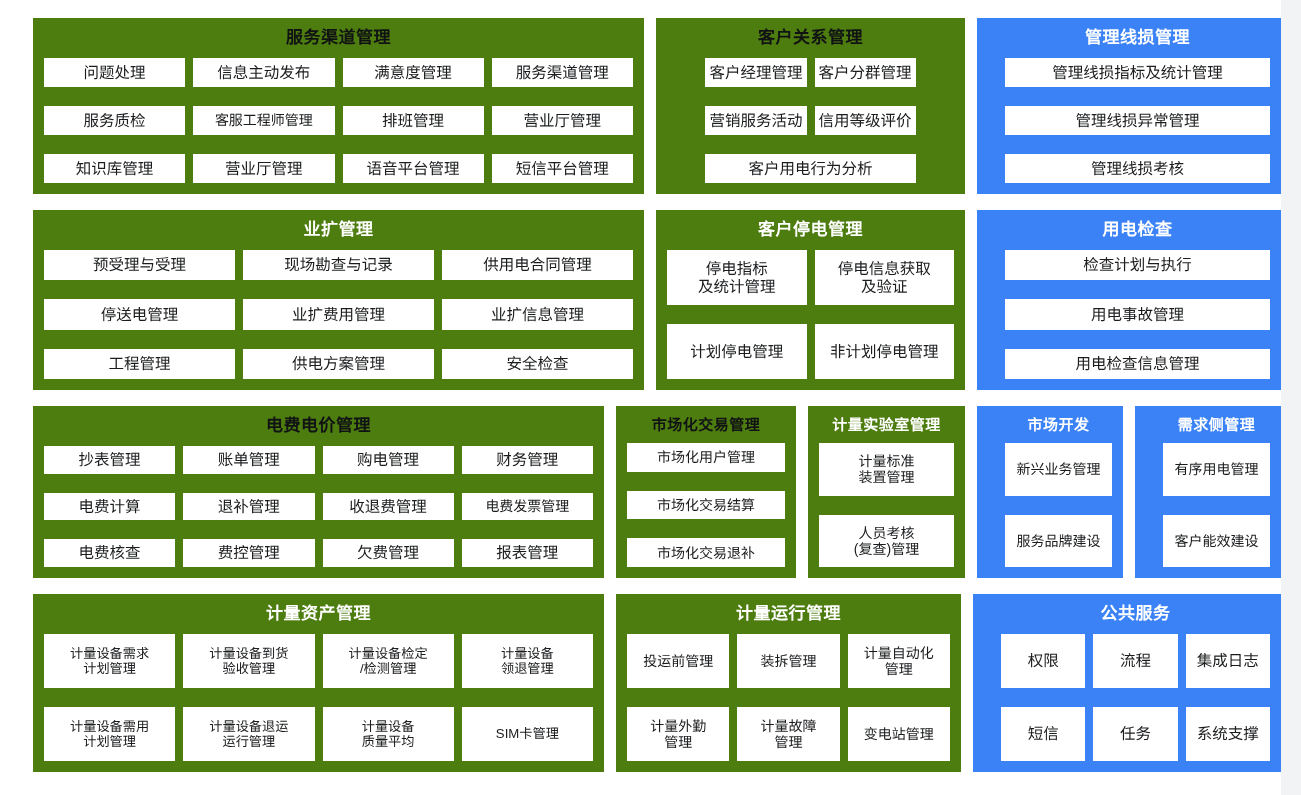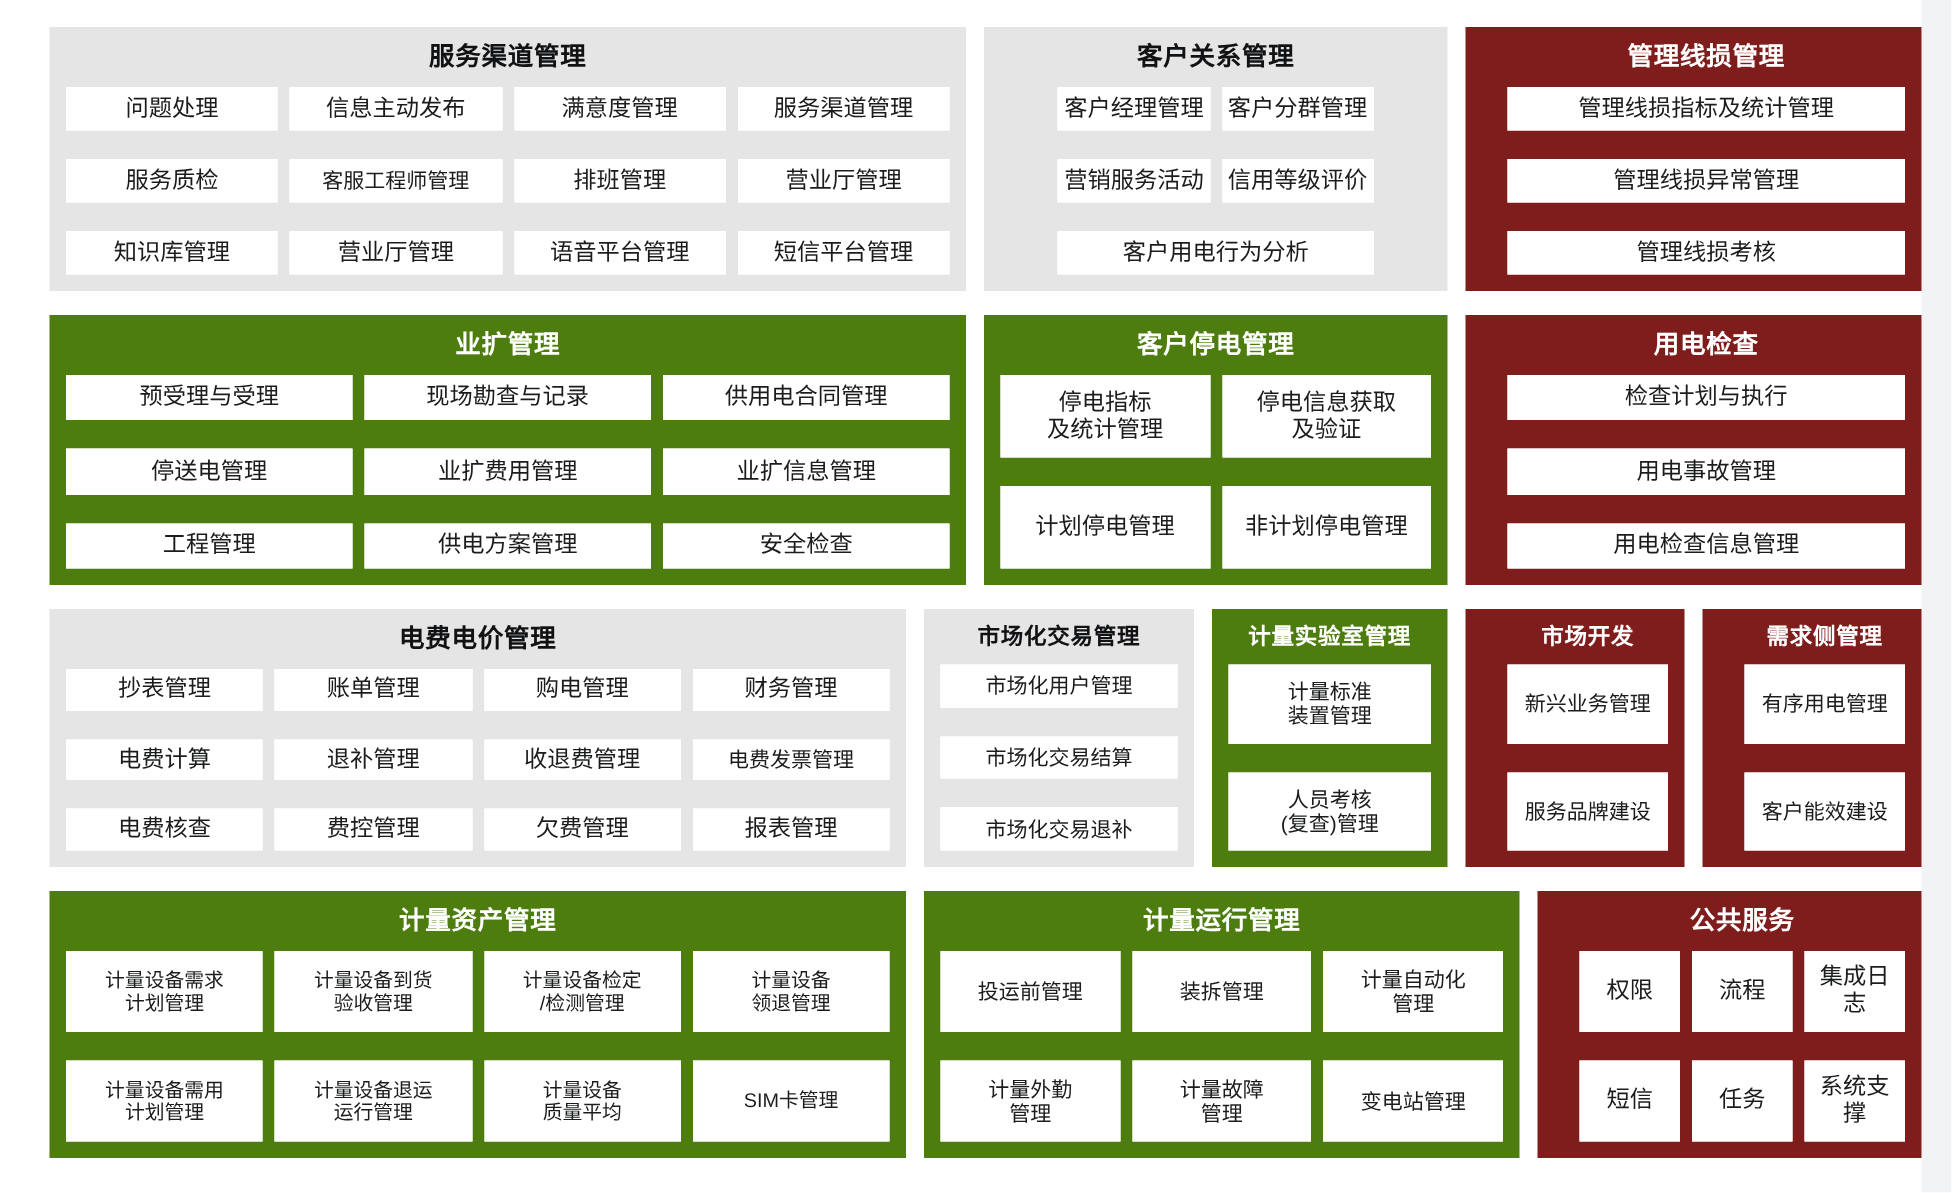--- a/index.html
+++ b/index.html
@@ -48,27 +48,27 @@
   .row-4 { height: 178px; }
 
   
   .panel {
     box-sizing: border-box;
     padding: 9px 11px 11px 11px;
     display: flex;
     flex-direction: column;
   }
   .panel.light {
-    background: #e5e5e5;
+    background: #4d7c0f;
   }
   .panel.blue {
     background: #4d7c0f;
   }
   .panel.teal {
-    background: #7f1d1d;
+    background: #3b82f6;
     padding-left: 28px;
   }
 
   .panel-title {
     text-align: center;
     font-weight: bold;
     font-size: 17px;
     line-height: 22px;
     margin-bottom: 9px;
     letter-spacing: 0.5px;
@@ -124,21 +124,21 @@
   .w-outage   { width: 309px; }
   .w-inspect  { flex: 1 1 auto; }
 
   .w-tariff   { width: 571px; }
   .w-market   { width: 180px; }
   .w-lab      { width: 157px; }
   .w-dev      { width: 146px; }
   .w-demand   { flex: 1 1 auto; }
 
   .w-asset    { width: 571px; }
-  .w-meterops { width: 397px; }
+  .w-meterops { width: 345px; }
   .w-pubsvc   { flex: 1 1 auto; }
 </style>
 </head>
 <body>
 
 <div class="bg-gutter"></div>
 
 <div class="board">
 
   <div class="row row-1">

